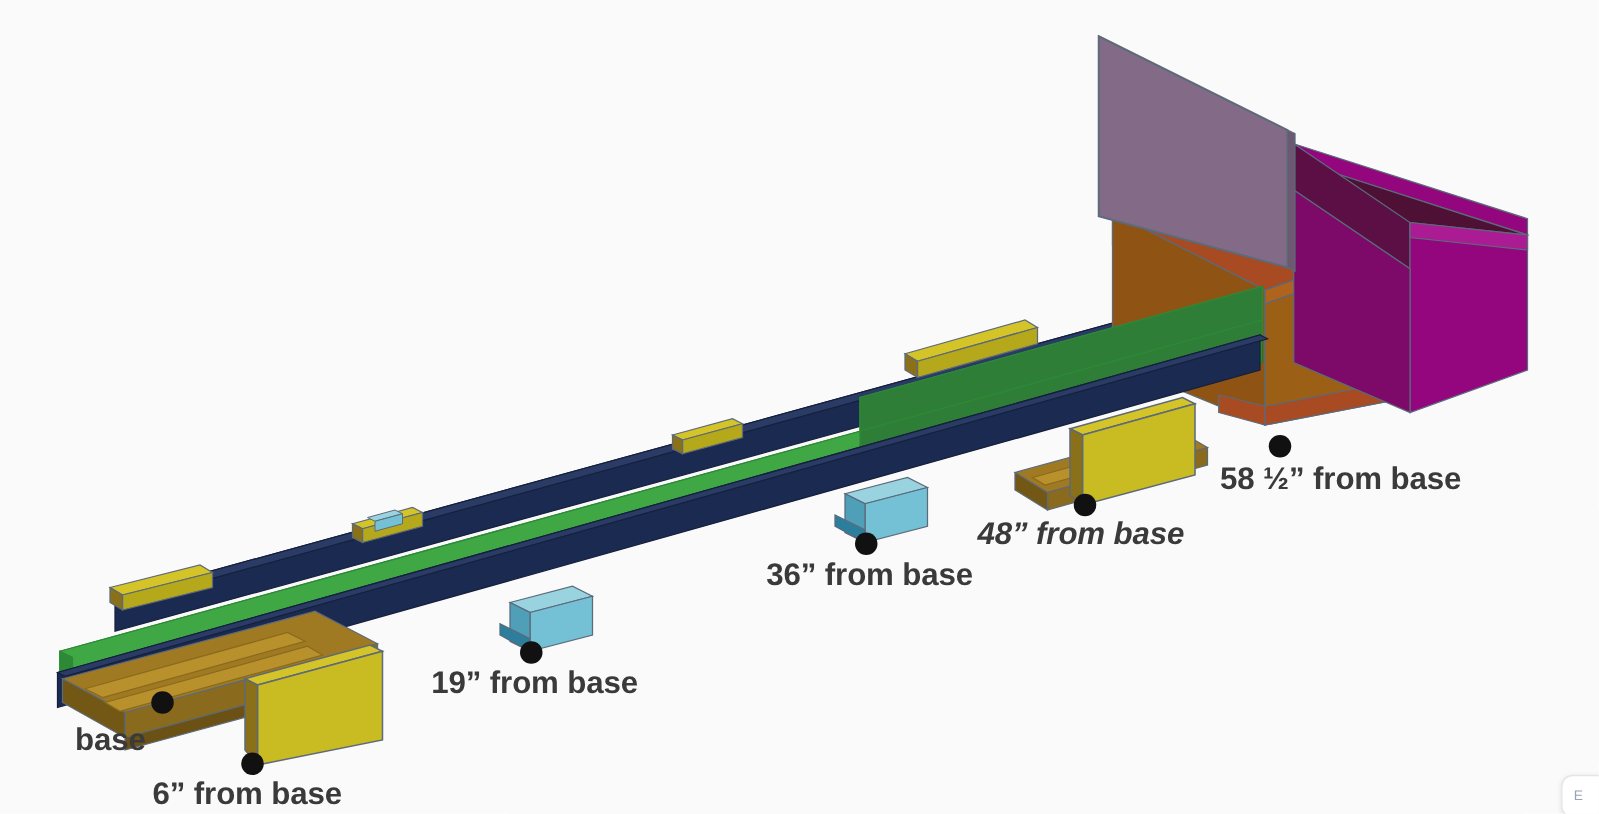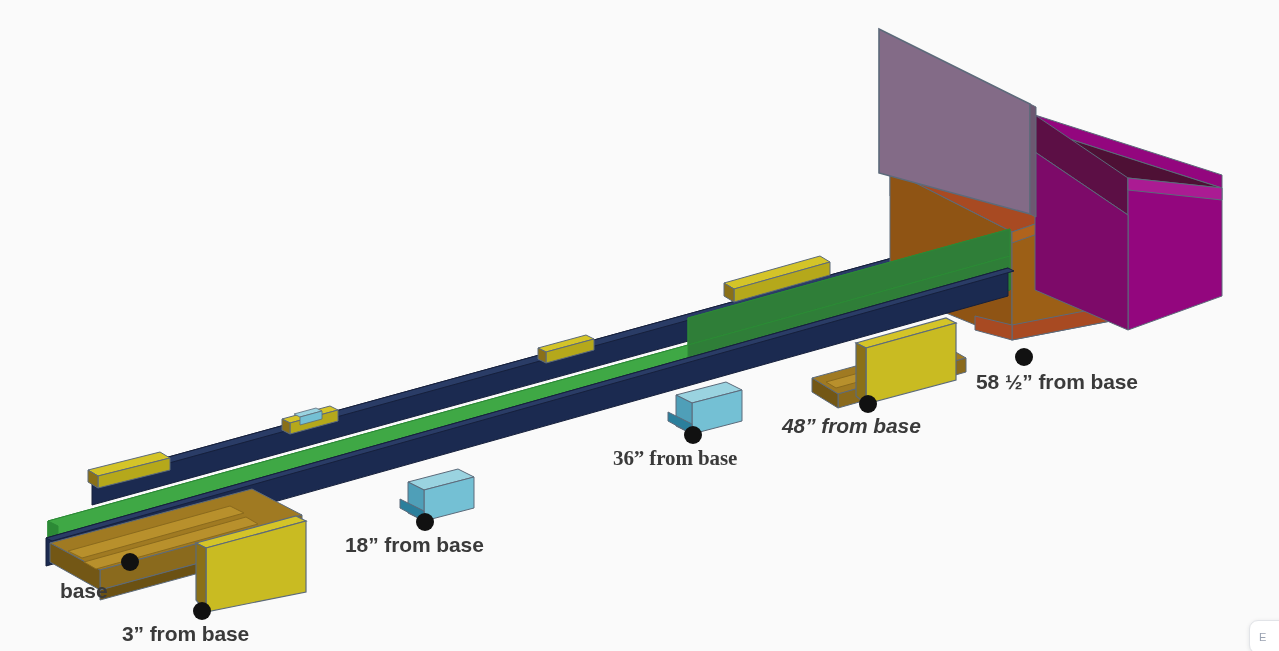--- a/index.html
+++ b/index.html
@@ -20,21 +20,21 @@
     position: absolute;
     left: 0;
     top: 0;
     width: 1279px;
     height: 651px;
   }
   .callout-label {
     position: absolute;
     font-family: "Liberation Sans", sans-serif;
     font-weight: bold;
-    font-size: 21px;
+    font-size: 25px;
     line-height: 1;
     color: #3a3a3a;
     white-space: nowrap;
     letter-spacing: -0.1px;
   }
   .corner-panel {
     position: absolute;
     background: #ffffff;
     border: 1px solid #e2e4e8;
     border-radius: 9px;
@@ -200,23 +200,23 @@
       <circle cx="202" cy="611" r="9" fill="#111111"></circle>
       <circle cx="425" cy="522" r="9" fill="#111111"></circle>
       <circle cx="693" cy="435" r="9" fill="#111111"></circle>
       <circle cx="868" cy="404" r="9" fill="#111111"></circle>
       <circle cx="1024" cy="357" r="9" fill="#111111"></circle>
     </g>
 
   </svg>
 
   <div class="callout-label" style="left:60px;  top:580px;">base</div>
-  <div class="callout-label" style="left:122px; top:623px;">3” from base</div>
-  <div class="callout-label" style="left:345px; top:534px;">18” from base</div>
-  <div class="callout-label" style="left:613px; top:448px;font-family:Liberation Serif, serif;">36” from base</div>
+  <div class="callout-label" style="left:122px; top:623px;">6” from base</div>
+  <div class="callout-label" style="left:345px; top:534px;">19” from base</div>
+  <div class="callout-label" style="left:613px; top:448px;">36” from base</div>
   <div class="callout-label" style="left:782px; top:415px;font-style:italic;">48” from base</div>
   <div class="callout-label" style="left:976px; top:371px;">58 ½” from base</div>
 
   <div class="corner-panel" style="left:1249px; top:620px; width:40px; height:34px;">
     <span class="corner-panel-text">E</span>
   </div>
 
 </div>
 
 </body></html>

